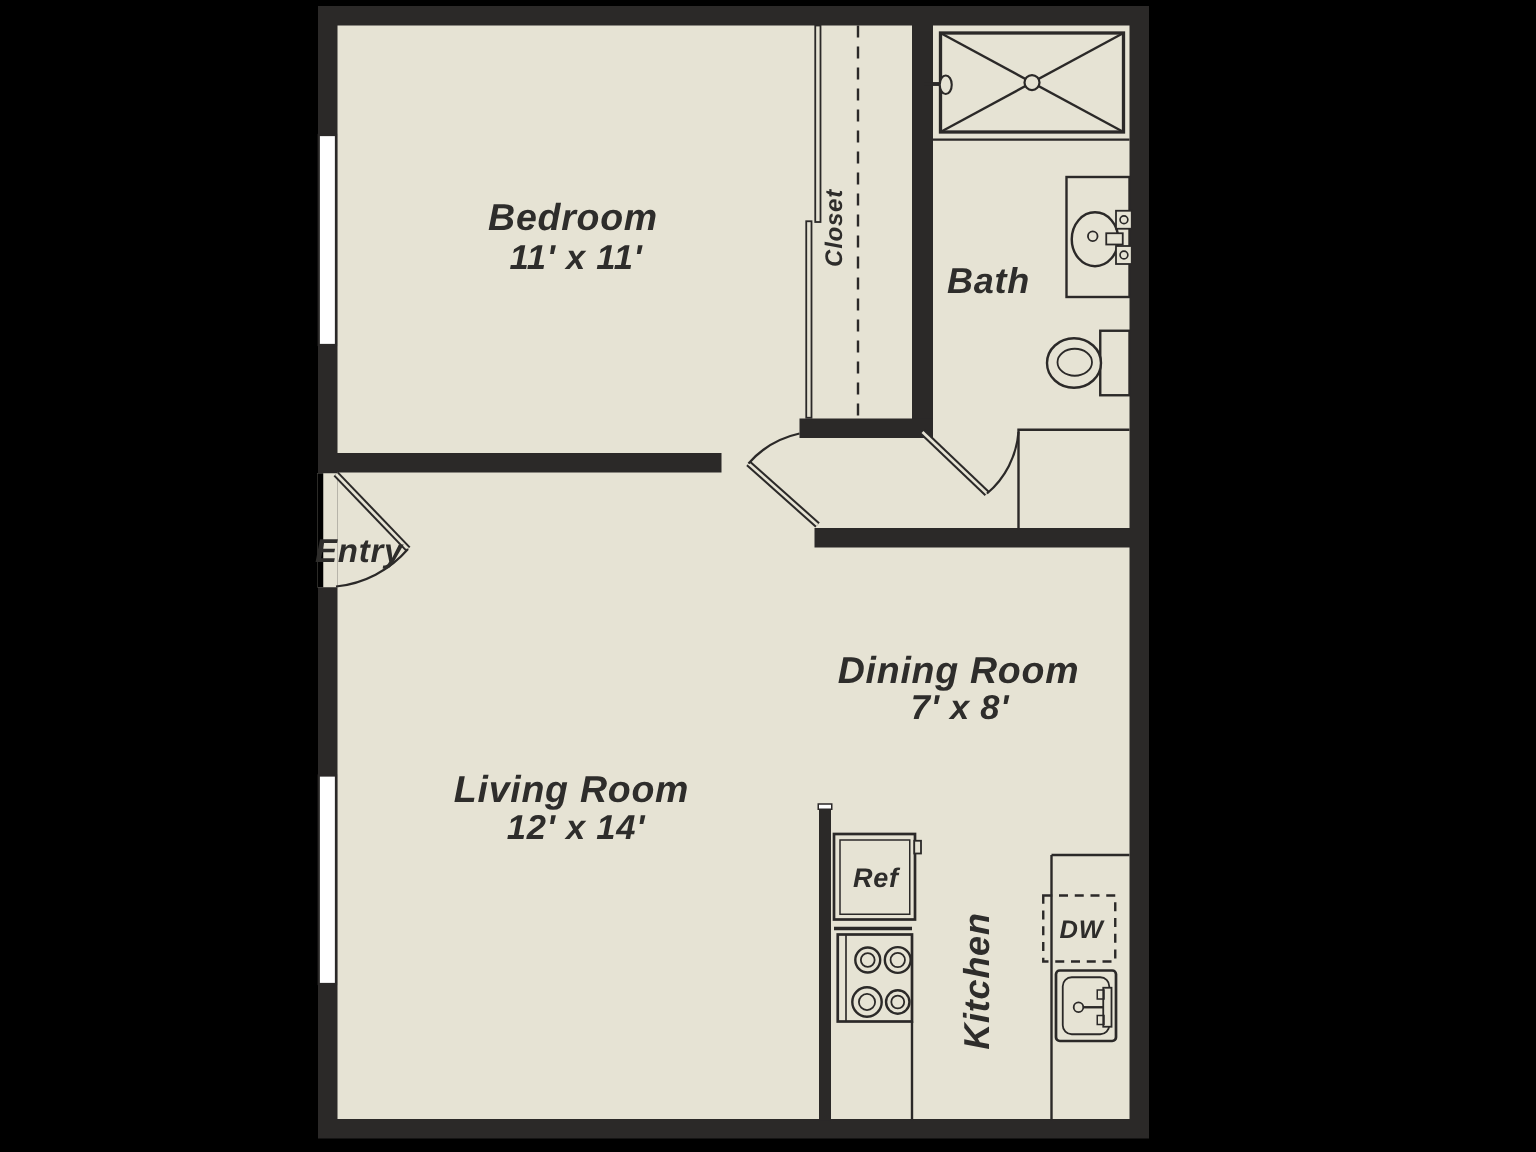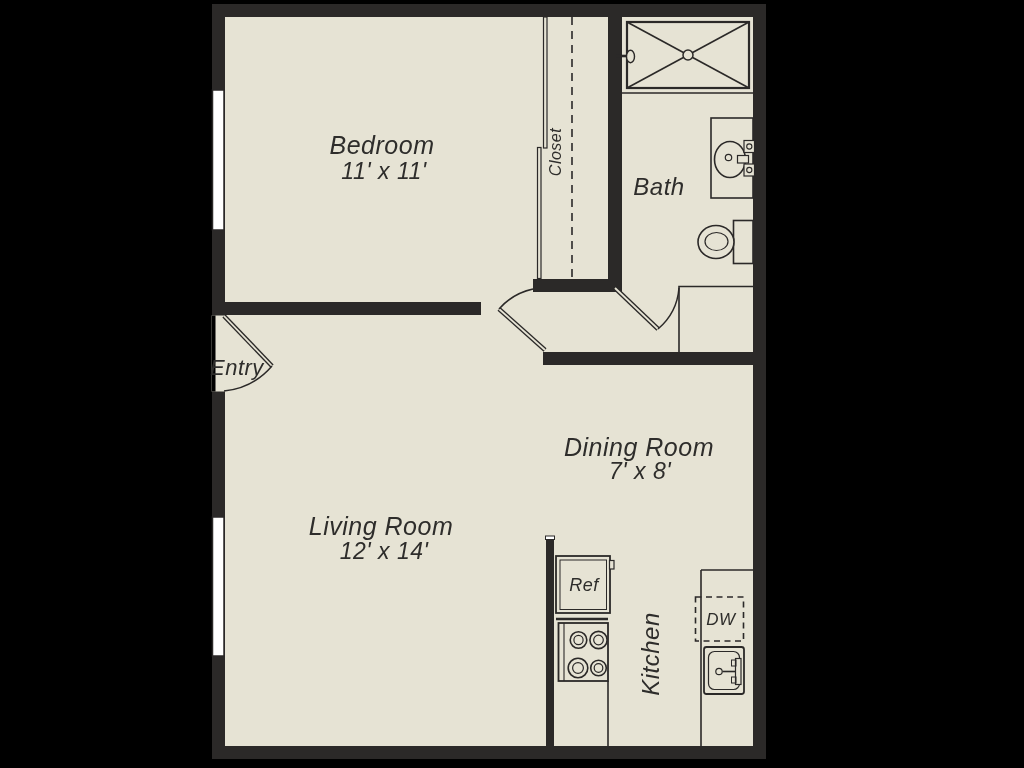--- a/index.html
+++ b/index.html
@@ -1,16 +1,16 @@
 <!DOCTYPE html>
 <html><head>
 <meta charset="utf-8">
 <style>
   html,body{margin:0;padding:0;background:#000;}
-  .stage{position:relative;width:1024px;height:768px;background:#000;overflow:hidden;}
+  .stage{position:relative;width:1024px;height:768px;background:#000;overflow:hidden;font-weight:bold;}
   svg{display:block;}
   .wallfill{fill:#2b2928;}
   .ln{stroke:#2b2928;fill:none;}
   .floorfill{fill:#e6e3d4;}
   .lbl{font-family:"Liberation Sans",sans-serif;font-style:italic;fill:#2e2d2b;letter-spacing:.5px;}
 </style>
 </head>
 <body>
 
 <div class="stage">

